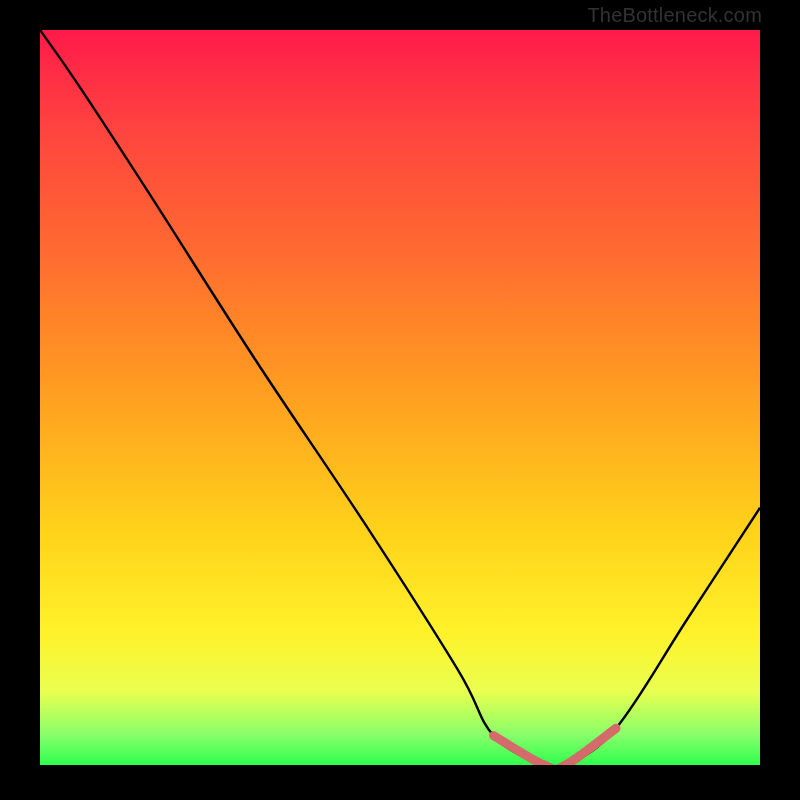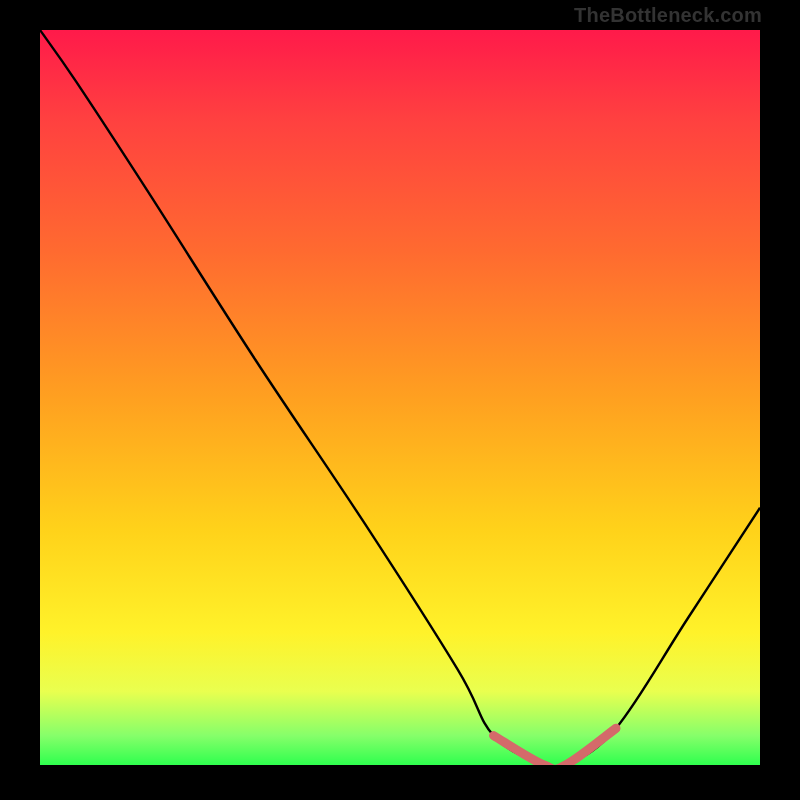--- a/index.html
+++ b/index.html
@@ -43,21 +43,21 @@
     top: 0;
     width: 720px;
     height: 735px;
   }
   .watermark {
     position: absolute;
     top: 4px;
     right: 38px;
     color: #333;
     font-size: 20px;
-    font-weight: 700;
+    font-weight: 400;
     letter-spacing: 0.2px;
     user-select: none;
   }
 </style>
 </head>
 <body>
 
 <div class="outer">
 
   <div class="watermark">TheBottleneck.com</div>

